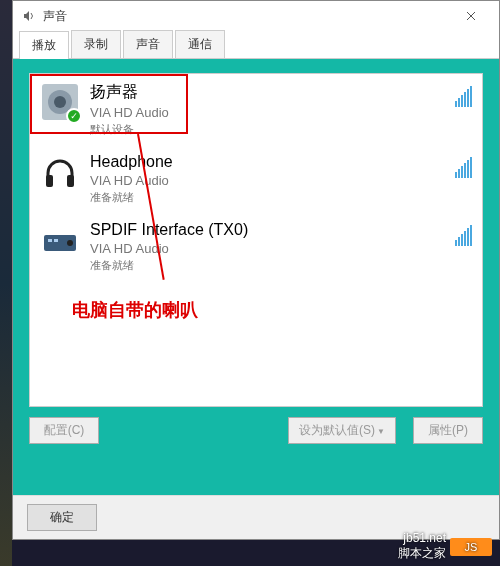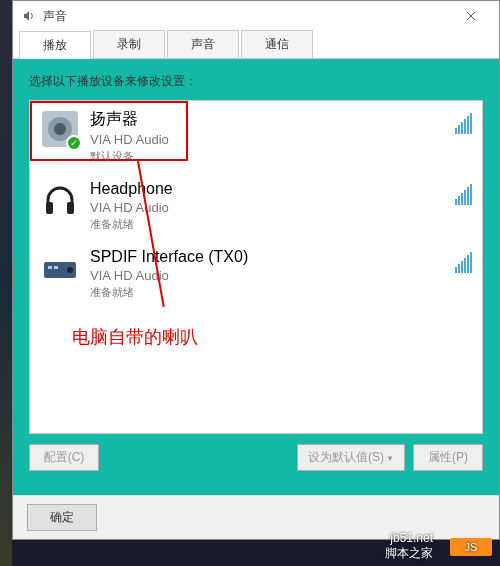--- a/index.html
+++ b/index.html
@@ -4,49 +4,49 @@
 <style>
 *{box-sizing:border-box;margin:0;padding:0;font-family:"Microsoft YaHei","Segoe UI",sans-serif;font-size:12px}
 body{width:500px;height:566px;background:#1a1a2e;overflow:hidden;position:relative}
 .left-edge{position:absolute;left:0;top:0;width:12px;height:566px;background:linear-gradient(180deg,#2a2a3a,#1a2a3a,#3a3a2a)}
 .dialog{position:absolute;left:12px;top:0;width:488px;height:540px;background:#14b8a6;border:1px solid #888}
 .titlebar{height:30px;display:flex;align-items:center;padding:0 8px;background:#fff}
 .titlebar .icon{width:16px;height:16px;margin-right:6px;display:flex;align-items:center;justify-content:center}
 .titlebar .title{flex:1;color:#333}
 .titlebar .close{width:40px;height:28px;display:flex;align-items:center;justify-content:center;color:#555;cursor:pointer}
 .tab-strip{height:28px;display:flex;align-items:flex-end;padding:0 6px;background:#fff;border-bottom:1px solid #ccc}
-.tab{padding:5px 23px;border:1px solid #ccc;border-bottom:none;margin-right:2px;background:#fff;cursor:pointer;position:relative;top:1px;color:#333}
+.tab{padding:5px 12px;border:1px solid #ccc;border-bottom:none;margin-right:2px;background:#fff;cursor:pointer;position:relative;top:1px;color:#333}
 .tab.inactive{background:#f4f4f4;top:0}
 .content{padding:14px 16px 8px;height:430px}
 .instruction{color:#333;margin-bottom:10px}
 .device-list{border:1px solid #ccc;height:334px;position:relative;background:#fff;overflow:hidden}
 .device{display:flex;align-items:flex-start;padding:8px 10px;position:relative}
 .dev-icon{width:40px;height:40px;margin-right:10px;flex-shrink:0;display:flex;align-items:center;justify-content:center}
 .dev-info{flex:1}
 .dev-name{color:#000;font-size:16px;margin-bottom:2px}
 .dev-driver{color:#777;font-size:13px;margin-bottom:2px}
 .dev-status{color:#777;font-size:11px}
 .signal{margin-left:auto;display:flex;gap:1px;align-items:flex-end;padding-top:4px}
 .signal span{width:2px;background:#4aa8e0}
 .signal span:nth-child(1){height:6px}
 .signal span:nth-child(2){height:9px}
 .signal span:nth-child(3){height:12px}
 .signal span:nth-child(4){height:15px}
 .signal span:nth-child(5){height:18px}
 .signal span:nth-child(6){height:21px}
 .red-box{position:absolute;border:2px solid #d00;pointer-events:none}
 .anno-line{position:absolute;width:2px;background:#d00;transform-origin:top;pointer-events:none}
-.anno-text{position:absolute;color:#d00;font-size:18px;font-weight:400;pointer-events:none}
-.bottom-btns{display:flex;gap:8px;margin-top:10px}
+.anno-text{position:absolute;color:#d00;font-size:18px;font-weight:700;pointer-events:none}
+.bottom-btns{display:flex;gap:17px;margin-top:10px}
 .btn{padding:4px 10px;border:1px solid #adadad;background:#e1e1e1;color:#333;cursor:pointer;min-width:70px;text-align:center}
 .btn.disabled{color:#999;background:#efefef;cursor:default}
 .dropdown-arrow{font-size:8px;margin-left:2px}
 .spacer{flex:1}
 .dialog-buttons{position:absolute;bottom:0;left:0;right:0;height:44px;background:#f0f0f0;border-top:1px solid #ddd;display:flex;align-items:center;justify-content:space-between;padding:0 14px;gap:10px}
-.watermark{position:absolute;right:8px;bottom:4px;color:#fff;font-size:14px;text-shadow:0 0 3px #000;display:flex;align-items:center;gap:17px}
+.watermark{position:absolute;right:8px;bottom:4px;color:#fff;font-size:14px;text-shadow:0 0 3px #000;display:flex;align-items:center;gap:4px}
 .wm-icon{width:42px;height:18px;background:#ff8c1a;border-radius:2px;display:flex;align-items:center;justify-content:center;color:#fff;font-size:11px}
 .check{position:absolute;bottom:-2px;right:-2px;width:16px;height:16px;background:#2a2;border:2px solid #fff;border-radius:50%;display:flex;align-items:center;justify-content:center;color:#fff;font-size:9px}
 </style>
 </head>
 <body>
 
 <div class="left-edge"></div>
 
 <div class="dialog">
   <div class="titlebar">
@@ -65,21 +65,20 @@
   </div>
 
   <div class="tab-strip">
     <div class="tab">播放</div>
     <div class="tab inactive">录制</div>
     <div class="tab inactive">声音</div>
     <div class="tab inactive">通信</div>
   </div>
 
   <div class="content">
-    <div class="instruction">选择以下播放设备来修改设置：</div>
 
     <div class="device-list">
 
       <div class="device">
         <div class="dev-icon" style="position:relative">
           <svg width="40" height="40" viewBox="0 0 40 40">
               <rect x="2" y="2" width="36" height="36" rx="3" fill="#b8c4cc"></rect>
               <circle cx="20" cy="20" r="12" fill="#8a9aa8"></circle>
               <circle cx="20" cy="20" r="6" fill="#4a5a68"></circle>
             </svg>

